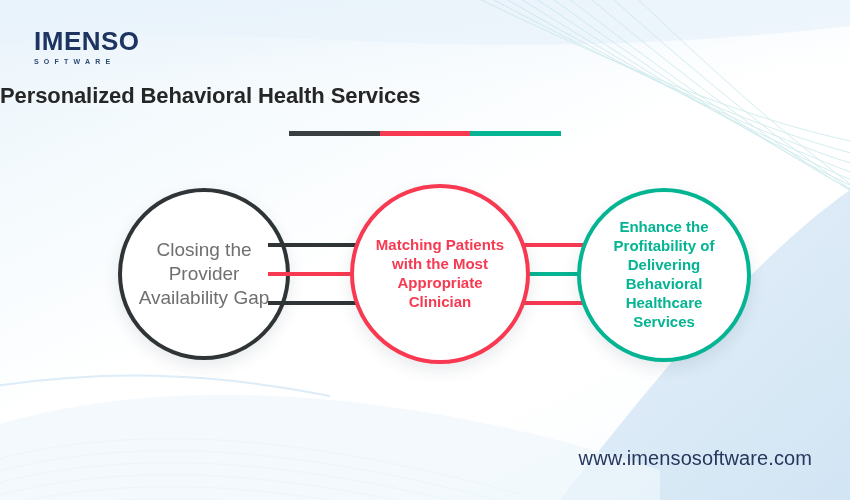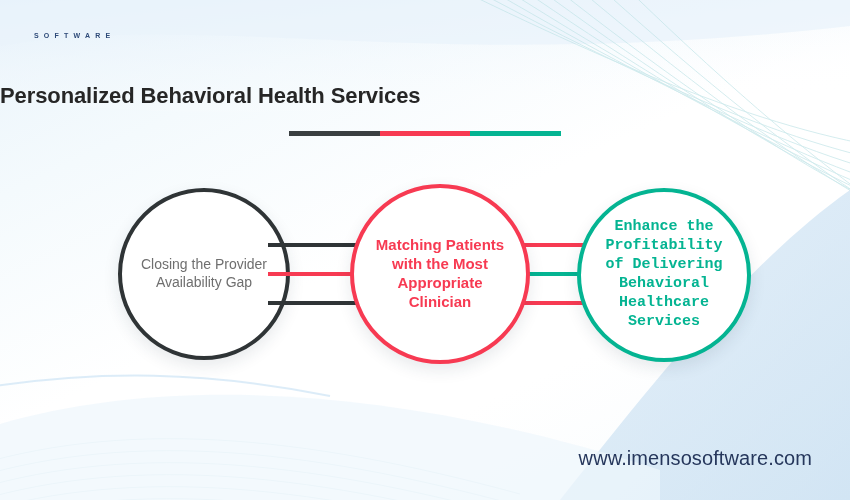--- a/index.html
+++ b/index.html
@@ -95,21 +95,21 @@
     padding: 0 12px;
     line-height: 1.26;
   }
 
   .node-1 {
     left: 118px; top: 188px;
     width: 172px; height: 172px;
     border: 4px solid #2f3436;
   }
   .node-1 .node-text {
-    font-size: 14px;
+    font-size: 19px;
     font-weight: 400;
     color: #6f6f6f;
   }
 
   .node-2 {
     left: 350px; top: 184px;
     width: 180px; height: 180px;
     border: 4px solid #f73a52;
     z-index: 3;
   }
@@ -124,21 +124,20 @@
     left: 577px; top: 188px;
     width: 174px; height: 174px;
     border: 4px solid #04b492;
     z-index: 3;
   }
   .node-3 .node-text {
     font-size: 15px;
     font-weight: 700;
     color: #04b492;
     padding: 0 14px;
-    font-family: Liberation Mono, monospace;
   }
 
   .connector {
     position: absolute;
     height: 4px;
     border-radius: 0;
     z-index: 1;
   }
 
   
@@ -200,20 +199,21 @@
 
       <path d="M-20,430 C160,372 400,386 660,470 L660,500 L-20,500 Z" fill="#eef6fc" opacity="0.7"></path>
 
       <g fill="none" stroke="#d6e9f7" stroke-width="2" opacity="0.85">
         <path d="M-30,390 C100,368 210,372 330,396"></path>
       </g>
     </svg>
   </div>
 
   <div class="logo">
+    <span class="logo-main">IMENSO</span>
     <span class="logo-sub">SOFTWARE</span>
   </div>
 
   <div class="title">Personalized Behavioral Health Services</div>
 
   <div class="underline">
     <span style="background:#3a3f41"></span>
     <span style="background:#f73a52"></span>
     <span style="background:#04b492"></span>
   </div>

